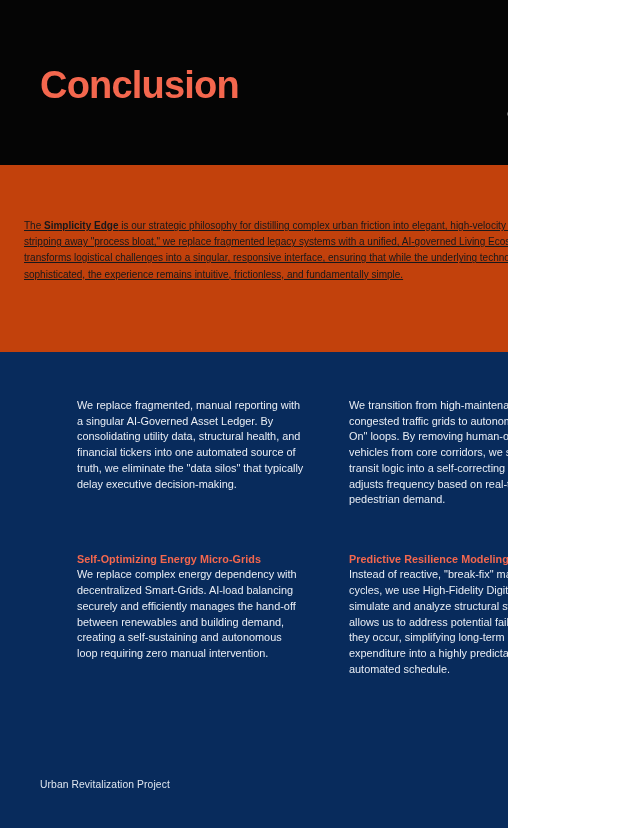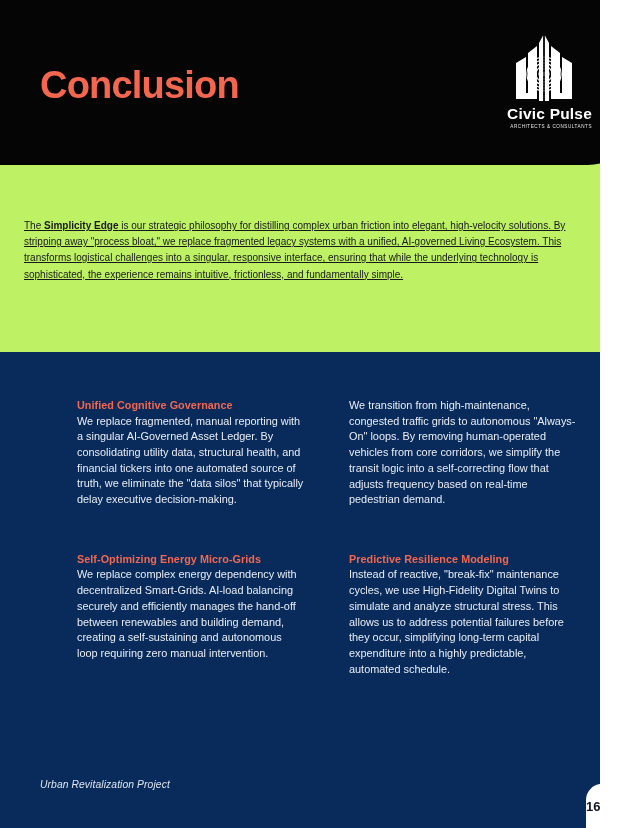--- a/index.html
+++ b/index.html
@@ -12,23 +12,23 @@
   }
 
   body {
     font-family:"Liberation Sans", sans-serif;
     position:relative;
     overflow:hidden;
   }
 
   .page {
     position:relative;
-    width:600px;
+    width:508px;
     height:828px;
-    background:#bef264;
+    background:#c2410c;
     overflow:hidden;
   }
 
   
   .header {
     position:absolute;
     top:0; left:0;
     width:640px;
     height:165px;
     background:#050505;
@@ -126,21 +126,20 @@
   }
 
   
   .footer-label {
     position:absolute;
     left:40px;
     bottom:38px;
     font-size:10.3px;
     color:#dfe6ef;
     letter-spacing:0.1px;
-    font-style:italic;
   }
 
   .page-badge {
     position:absolute;
     right:0;
     bottom:0;
     width:54px;
     height:44px;
     background:#ffffff;
     border-top-left-radius:16px;
@@ -196,21 +195,20 @@
     </div>
   </div>
 
   <p class="intro"><span>The </span><b>Simplicity Edge</b><span> is our strategic philosophy for distilling complex urban friction into elegant, high-velocity solutions. By stripping away "process bloat," we replace fragmented legacy systems with a unified, AI-governed Living Ecosystem. This transforms logistical challenges into a singular, responsive interface, ensuring that while the underlying technology is sophisticated, the experience remains intuitive, frictionless, and fundamentally simple.</span></p>
 
   <div class="body-panel">
 
     <div class="grid">
 
       <div class="card">
-        <div class="card-title">Unified Cognitive Governance</div>
         <div class="card-text">We replace fragmented, manual reporting with a singular AI-Governed Asset Ledger. By consolidating utility data, structural health, and financial tickers into one automated source of truth, we eliminate the "data silos" that typically delay executive decision-making.</div>
       </div>
 
       <div class="card">
         <div class="card-text">We transition from high-maintenance, congested traffic grids to autonomous "Always-On" loops. By removing human-operated vehicles from core corridors, we simplify the transit logic into a self-correcting flow that adjusts frequency based on real-time pedestrian demand.</div>
       </div>
 
       <div class="card">
         <div class="card-title">Self-Optimizing Energy Micro-Grids</div>
         <div class="card-text">We replace complex energy dependency with decentralized Smart-Grids. AI-load balancing securely and efficiently manages the hand-off between renewables and building demand, creating a self-sustaining and autonomous loop requiring zero manual intervention.</div>

